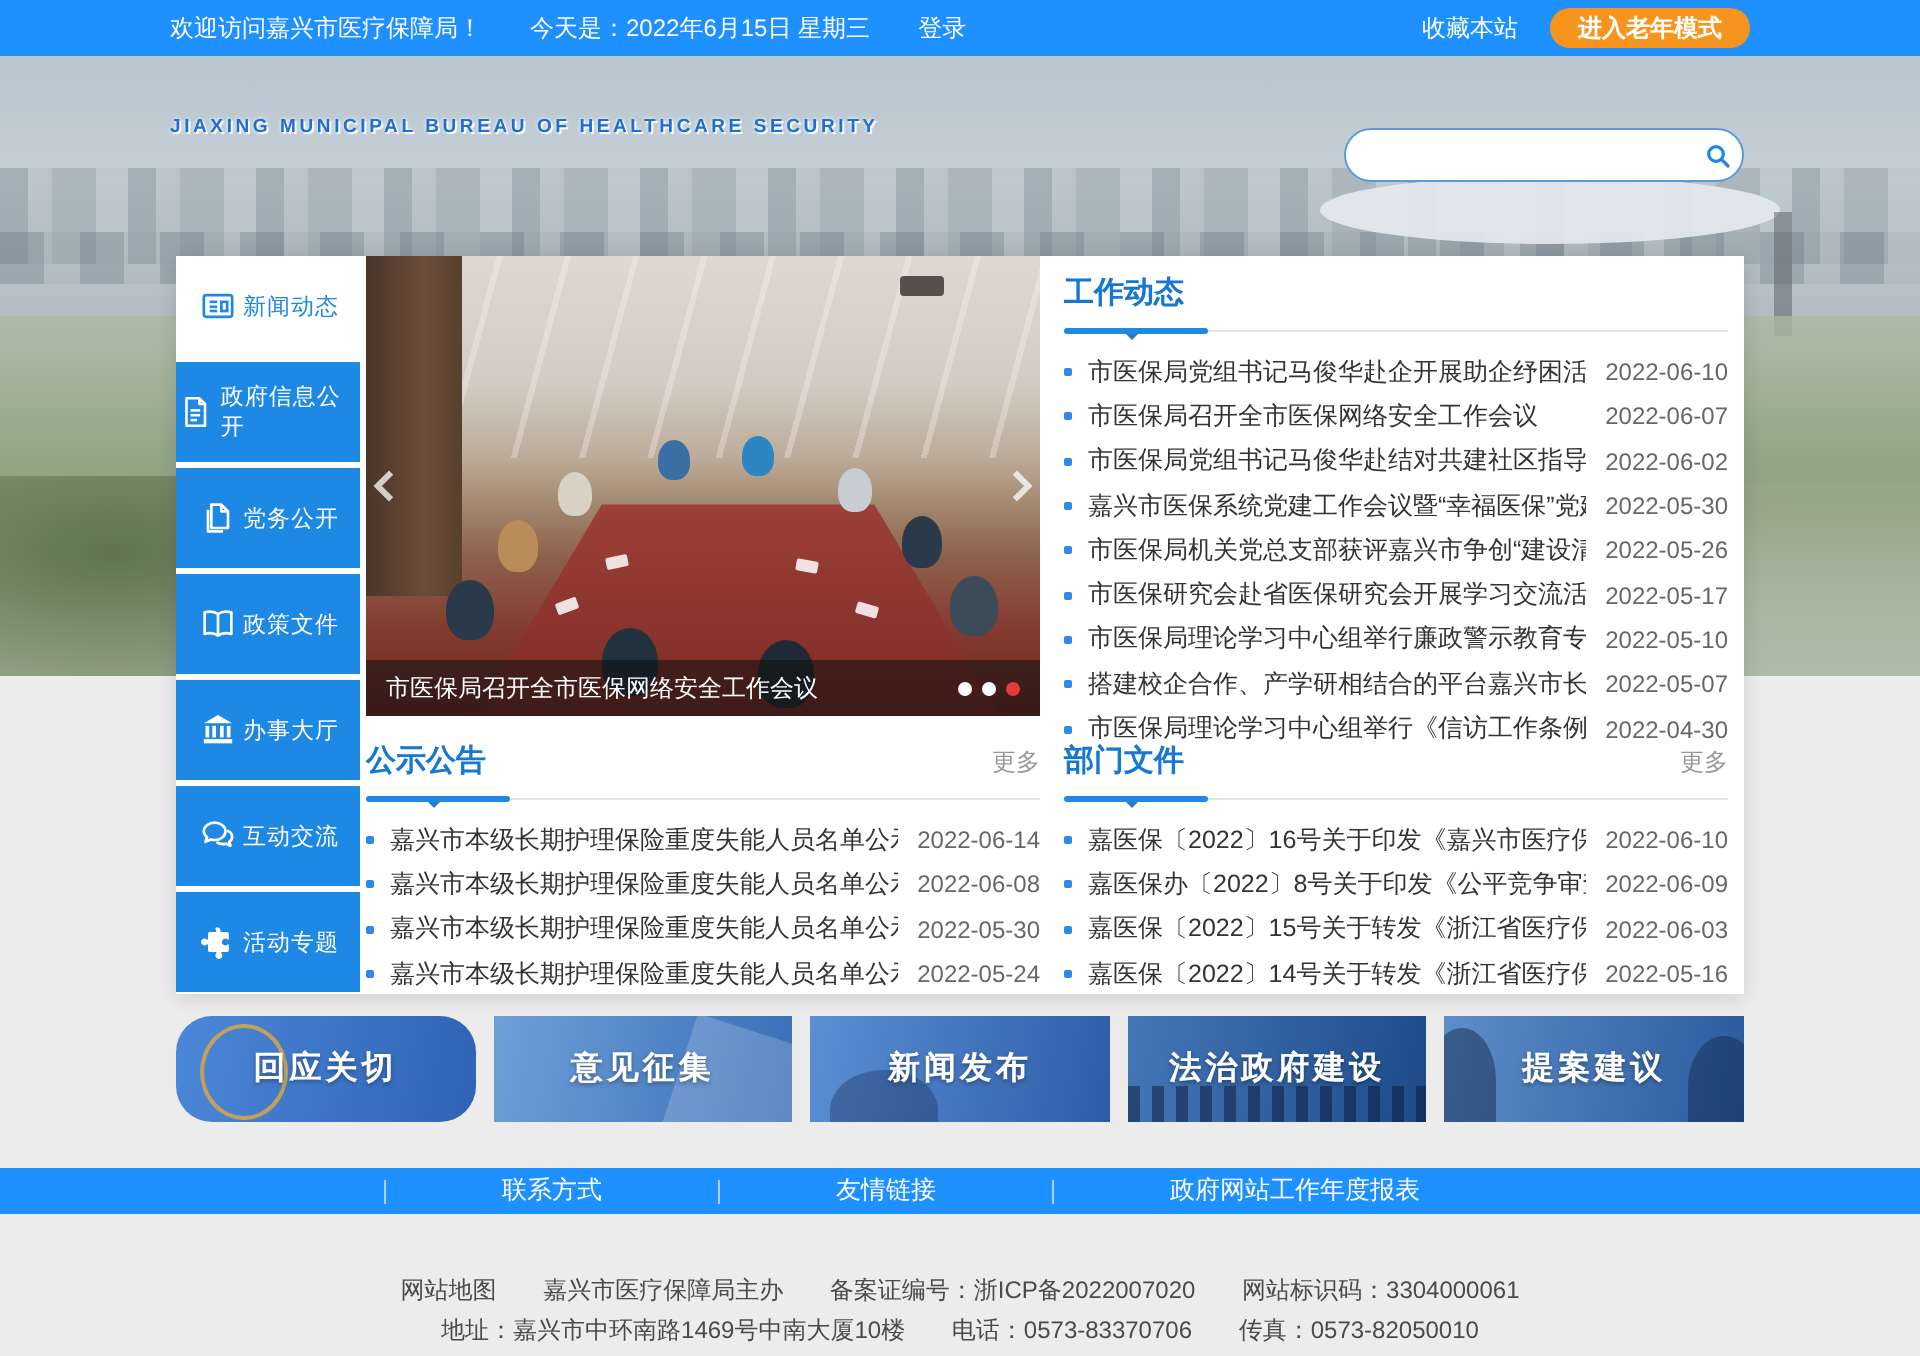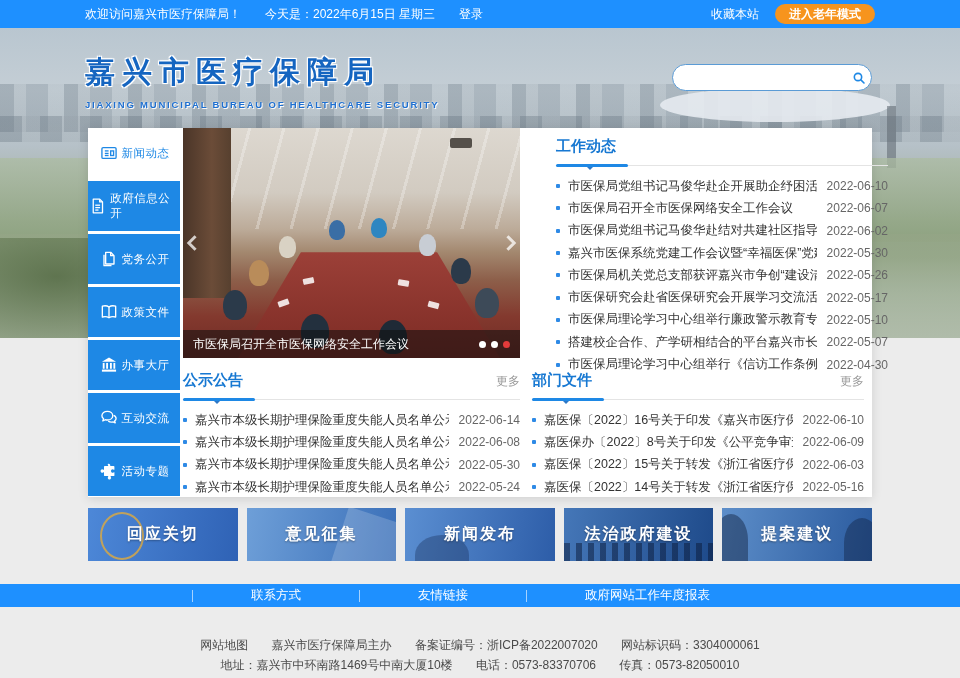--- a/index.html
+++ b/index.html
@@ -66,39 +66,39 @@
   .chev { display:block; width:11px; height:11px; border-left:3px solid rgba(255,255,255,.75); border-bottom:3px solid rgba(255,255,255,.75); }
   .chev-l { transform:rotate(45deg); } .chev-r { transform:rotate(-135deg); }
   .caption-bar { position:absolute; left:0; right:0; bottom:0; height:28px; background:rgba(15,15,15,.55); display:flex; align-items:center; padding:0 10px; z-index:5; }
   .caption { color:#fff; font-size:12px; flex:1; white-space:nowrap; overflow:hidden; }
   .dots { display:flex; gap:5px; margin-left:8px; }
   .dot { width:7px; height:7px; border-radius:50%; background:#fff; cursor:pointer; }
   .dot.active { background:#e23b3b; }
 
   
   .sec { position:absolute; }
-  .sec-work { left:468px; top:6px; width:332px; }
+  .sec-work { left:444px; top:6px; width:332px; }
   .sec-notices { left:95px; top:240px; width:337px; }
   .sec-docs { left:444px; top:240px; width:332px; }
   .sec-head { position:relative; height:32px; border-bottom:1px solid #e4e4e4; display:flex; align-items:flex-end; justify-content:space-between; padding-bottom:9px; }
   .sec-head::after { content:""; position:absolute; left:0; bottom:-2px; width:72px; height:3px; background:#1e88e5; border-radius:2px; }
   .sec-head::before { content:""; position:absolute; left:30px; bottom:-9px; border:4px solid transparent; border-top-color:#2e78c6; }
   .sec-title { font-size:15px; font-weight:bold; color:#1778d2; }
   .more-link { font-size:12px; color:#999; cursor:pointer; text-decoration:none; }
   .list { margin-top:9px; }
   .news-row { display:flex; align-items:center; height:22.3px; }
   .bullet { width:4px; height:4px; background:#2e8ae6; border-radius:1px; margin-right:8px; flex:none; }
   .news-title { flex:1; font-size:12.5px; color:#333; white-space:nowrap; overflow:hidden; cursor:pointer; }
   .news-date { font-size:12px; color:#666; margin-left:10px; white-space:nowrap; }
 
   
   .banner-row { position:absolute; left:88px; top:508px; width:784px; height:53px; display:flex; gap:9px; z-index:10; }
   .banner { flex:1; position:relative; display:flex; align-items:center; justify-content:center; color:#fff; font-size:16px; font-weight:bold; letter-spacing:2px; cursor:pointer; overflow:hidden; text-decoration:none; text-shadow:0 1px 2px rgba(0,0,0,.35); }
   .banner span { position:relative; z-index:2; }
-  .bn1 { background:linear-gradient(100deg,#4d88d8,#2f62b5); }
+  .bn1 { background:linear-gradient(100deg,#4d88d8,#2f62b5);border-radius:18px; }
   .bn1::before { content:""; position:absolute; left:12px; top:4px; width:40px; height:44px; border:2px solid rgba(222,170,63,.8); border-radius:50%; }
   .bn2 { background:linear-gradient(100deg,#6e9fd8,#3a6fb8); }
   .bn2::before { content:""; position:absolute; right:-12px; top:8px; width:70px; height:60px; background:rgba(255,255,255,.18); transform:rotate(18deg); }
   .bn3 { background:linear-gradient(100deg,#5b8fd2,#2d5da8); }
   .bn3::before { content:""; position:absolute; left:10px; bottom:-14px; width:54px; height:40px; background:rgba(20,40,80,.35); border-radius:50% 50% 0 0; }
   .bn4 { background:linear-gradient(100deg,#4577b8,#1e4a8a); }
   .bn4::before { content:""; position:absolute; left:0; bottom:0; width:100%; height:18px; background:repeating-linear-gradient(90deg, rgba(10,25,55,.5) 0 6px, transparent 6px 12px); }
   .bn5 { background:linear-gradient(100deg,#5d8ec9,#2a5a9e); }
   .bn5::before { content:""; position:absolute; left:-8px; top:6px; width:34px; height:52px; background:rgba(15,30,60,.45); border-radius:50% 50% 0 0; }
   .bn5::after { content:""; position:absolute; right:-8px; top:10px; width:36px; height:50px; background:rgba(15,30,60,.4); border-radius:50% 50% 0 0; }
@@ -137,21 +137,20 @@
       <div class="skyline"></div>
       <div class="skyline2"></div>
       <div class="dome"></div>
       <div class="tower"></div>
       <div class="water"></div>
       <div class="island"></div>
       <div class="shore"></div>
       <div class="trees"></div>
     </div>
     <div class="brand">
-      <div class="brand-cn">嘉兴市医疗保障局</div>
       <div class="brand-en">JIAXING MUNICIPAL BUREAU OF HEALTHCARE SECURITY</div>
     </div>
     <div class="search">
       <input aria-label="search" value="" style="">
       <button class="search-btn">
         <svg viewBox="0 0 24 24" fill="none" stroke="#1e88e5" stroke-width="2.4" stroke-linecap="round">
           <circle cx="10.5" cy="10.5" r="5.5"></circle>
             <line x1="14.8" y1="14.8" x2="19.5" y2="19.5"></line>
         </svg>
       </button>

